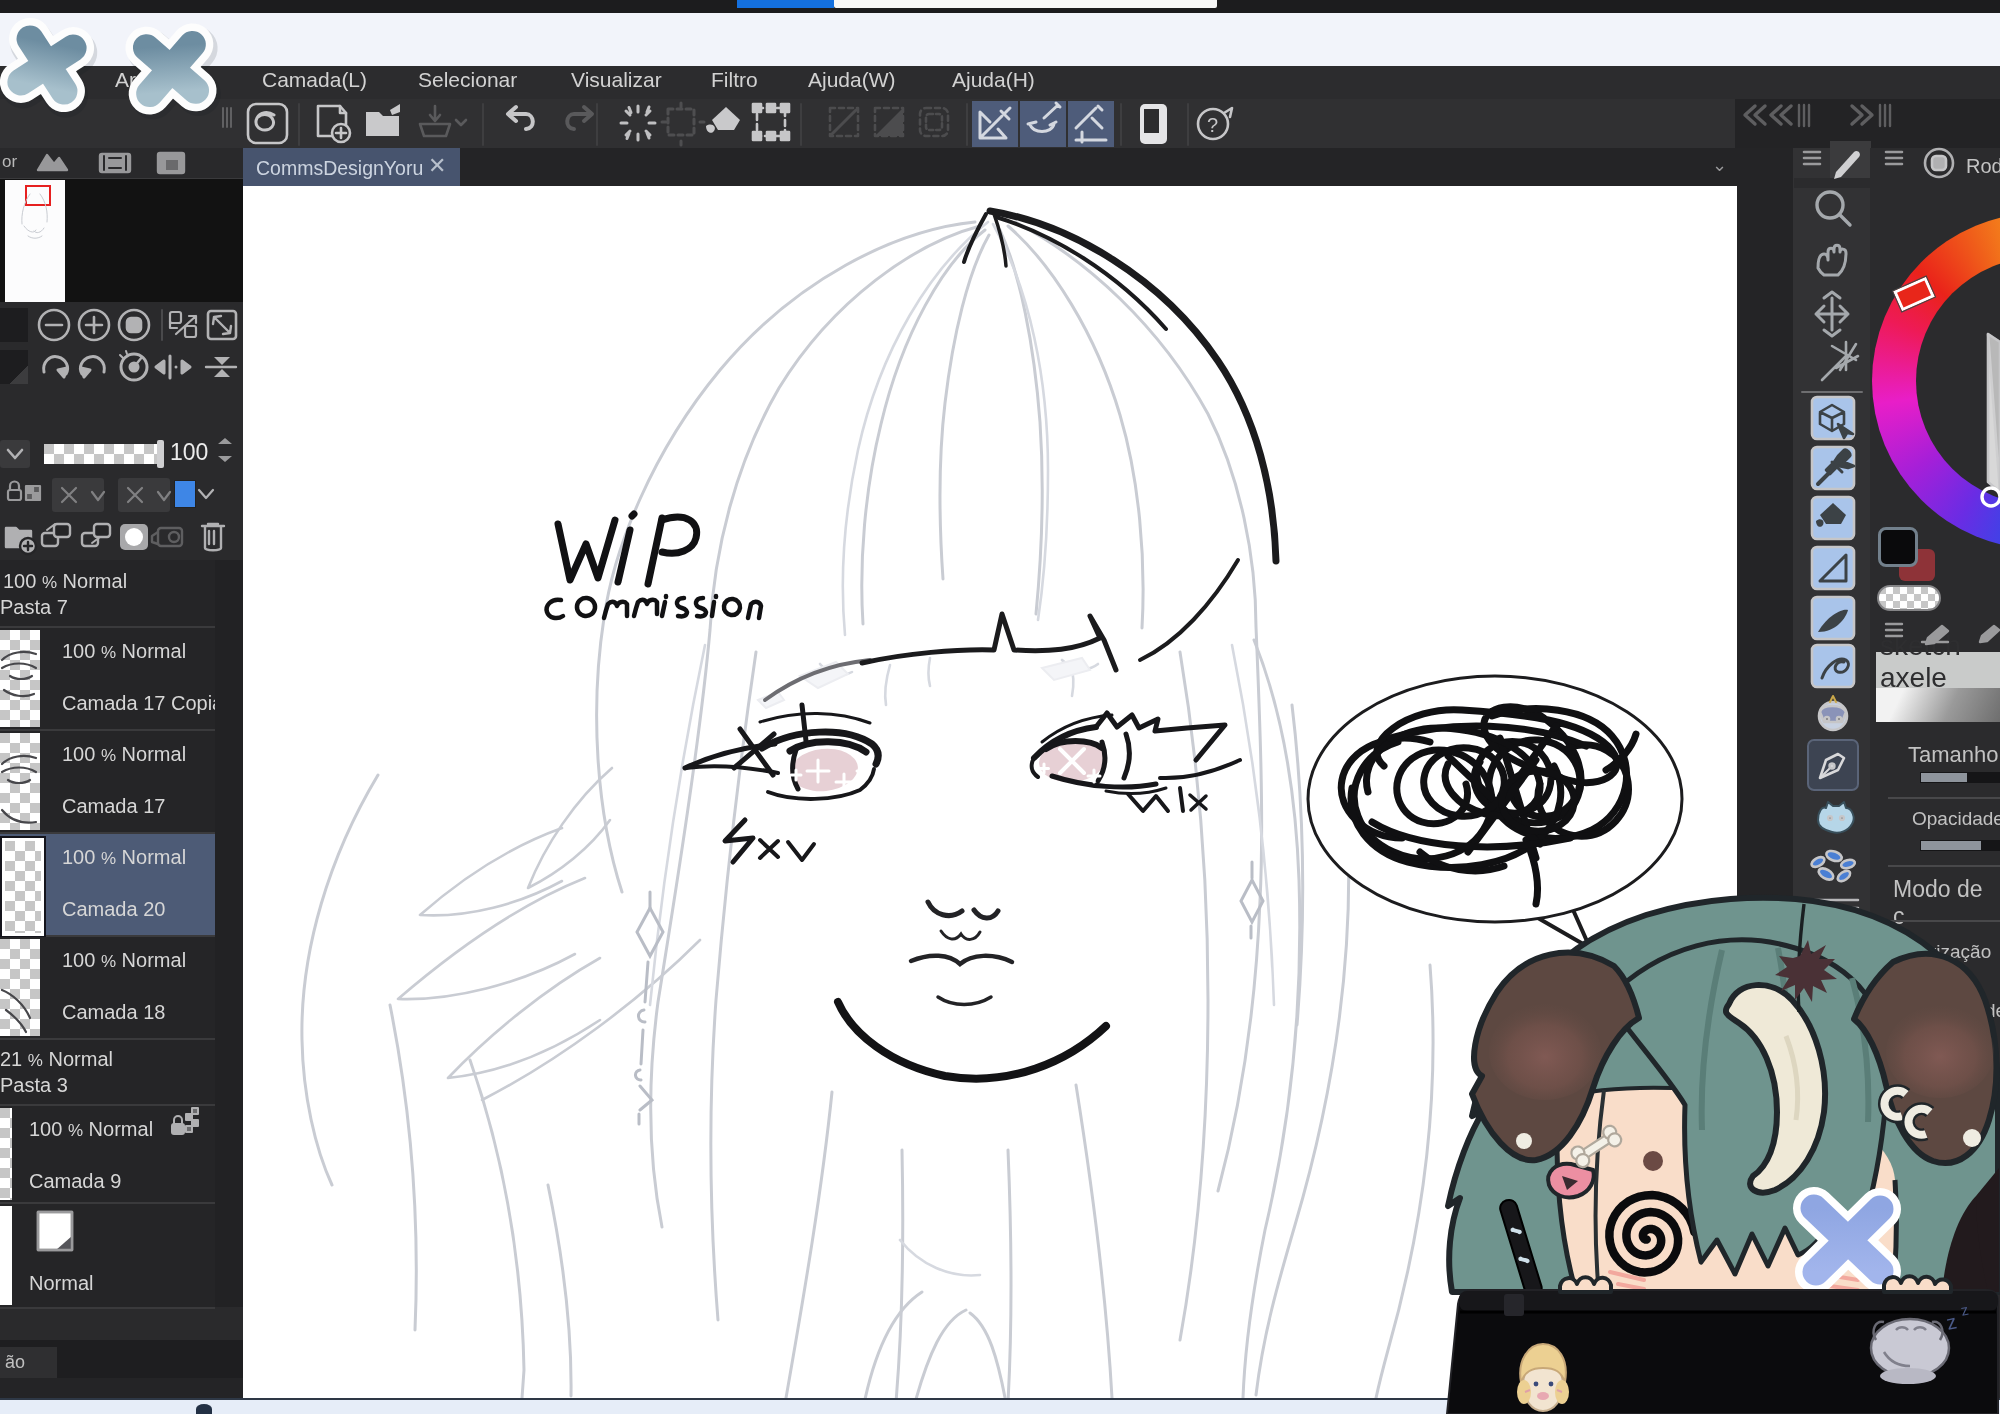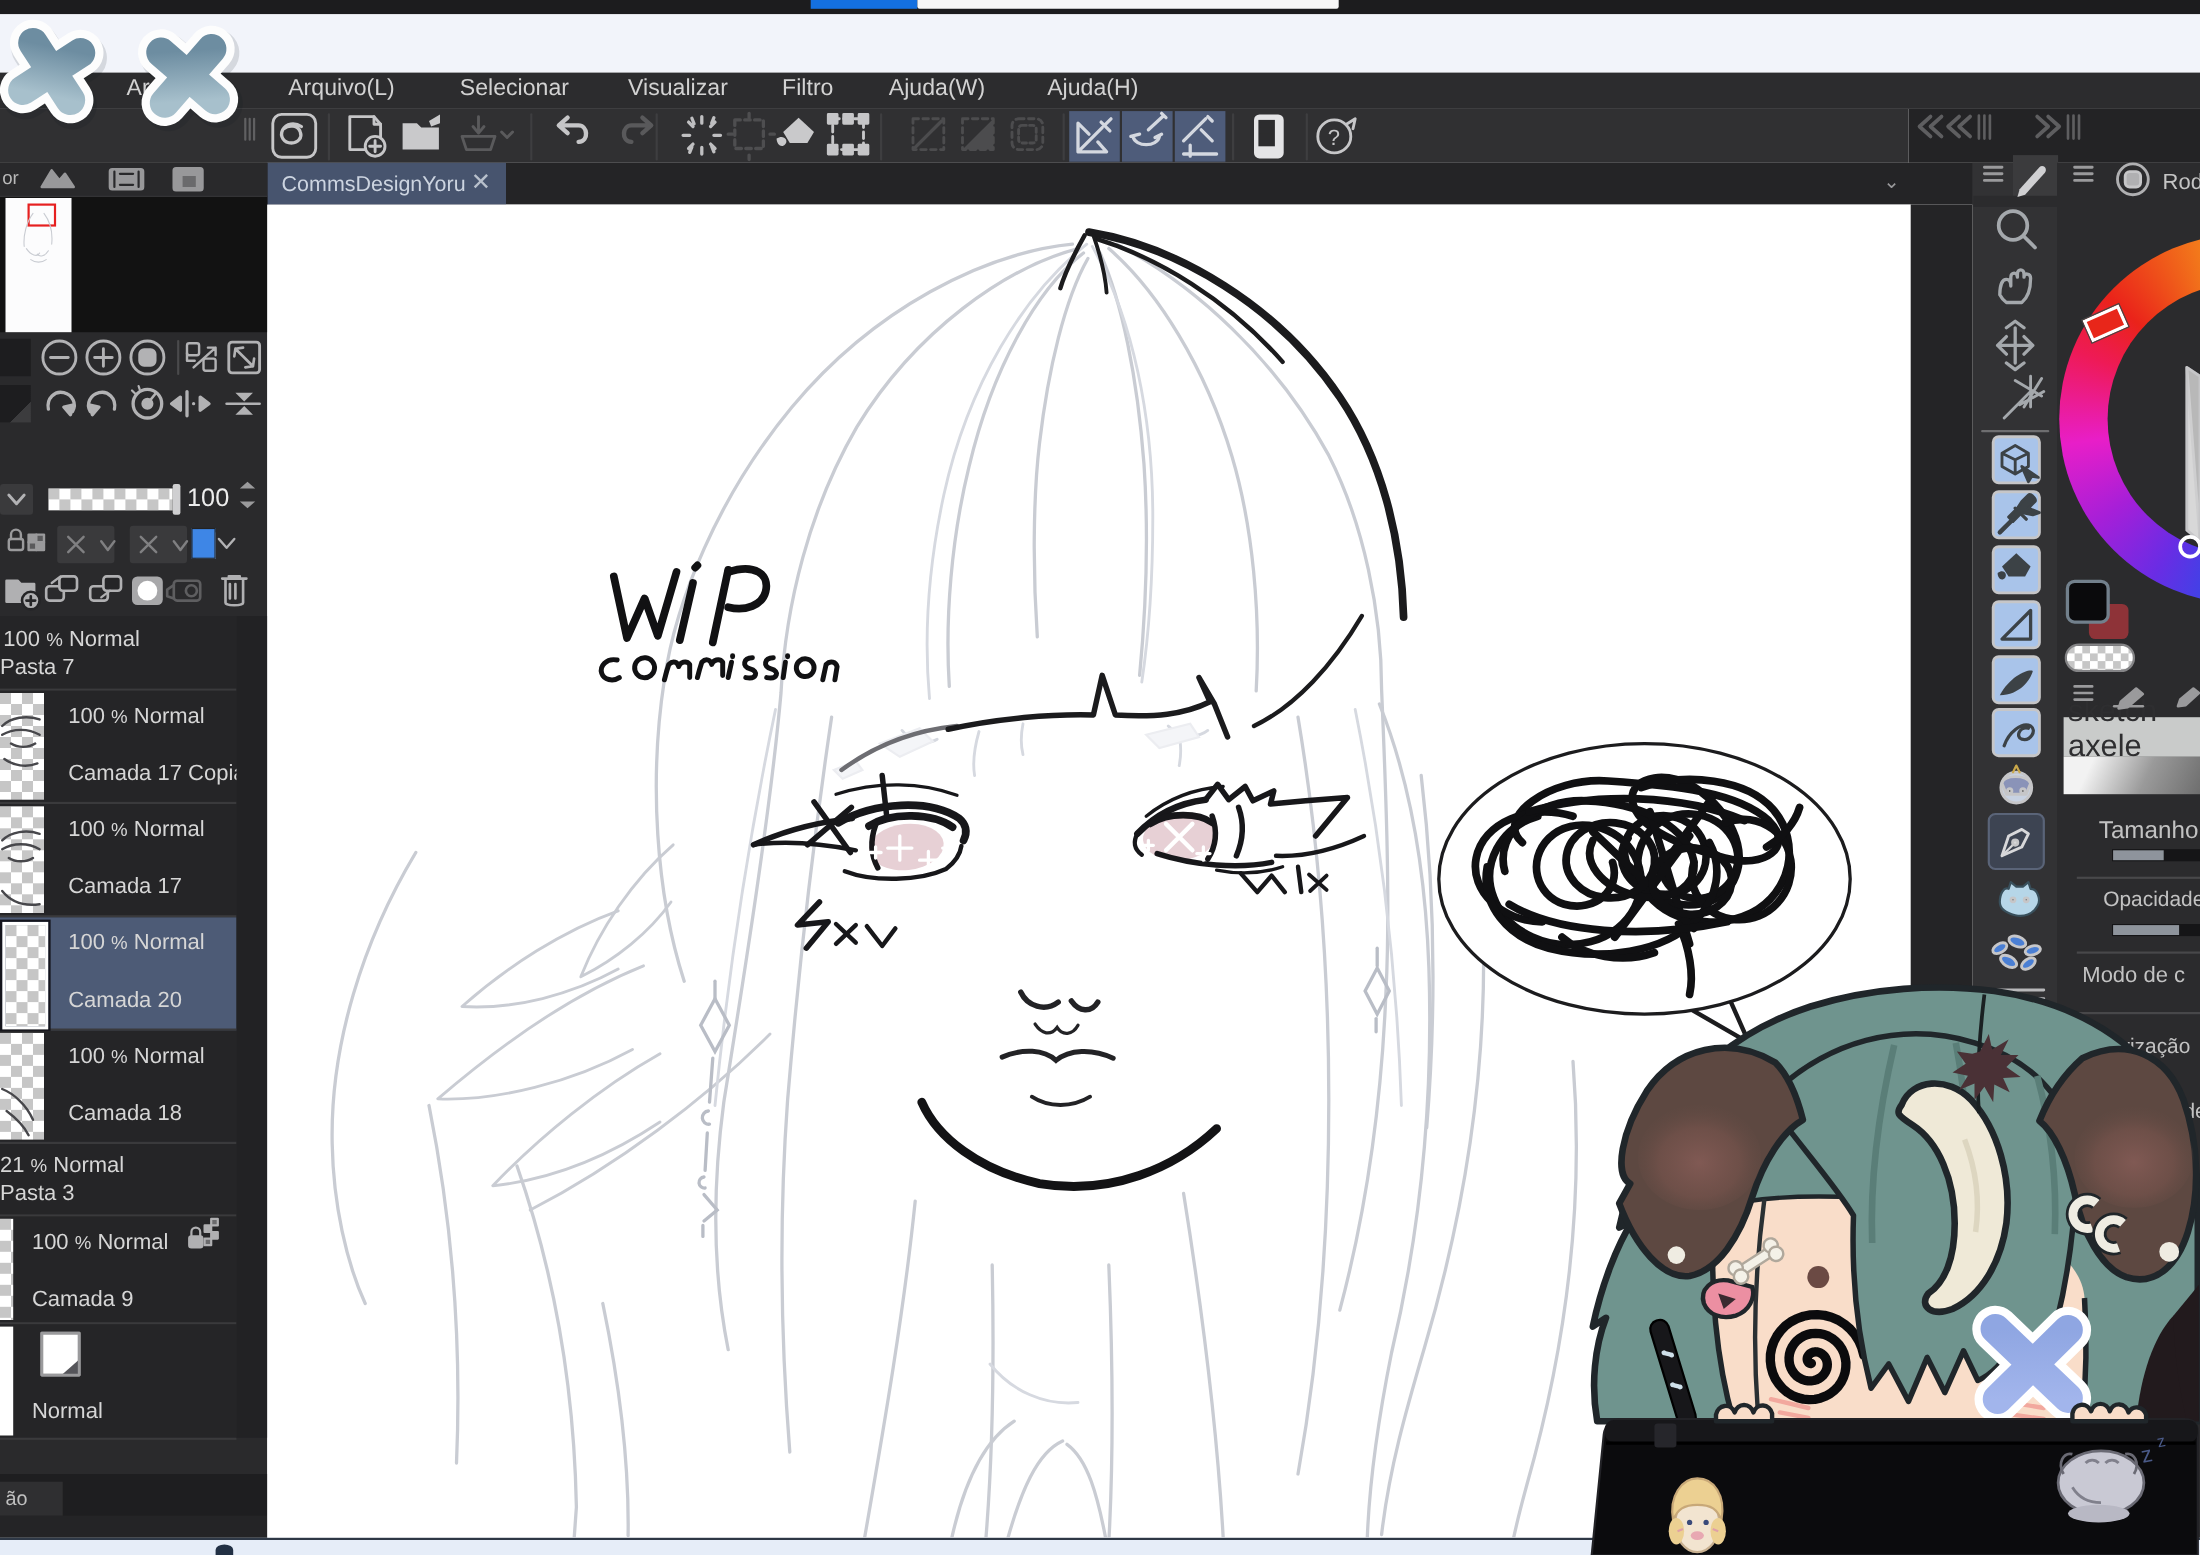--- a/index.html
+++ b/index.html
@@ -9,21 +9,21 @@
 </style></head>
 <body>
 
 <div class="a" style="left:0;top:0;width:2000px;height:13px;background:#1c1c1e"></div>
 <div class="a" style="left:737px;top:0;width:97px;height:8px;background:#1470e0"></div>
 <div class="a" style="left:834px;top:0;width:383px;height:8px;background:#f7f7f7;border-radius:0 0 2px 2px"></div>
 <div class="a" style="left:0;top:13px;width:2000px;height:53px;background:#f2f4fa"></div>
 
 <div class="a" style="left:0;top:66px;width:2000px;height:33px;background:#2c2c2e"></div>
 <div class="a mtx" style="left:115px">Arquivo</div>
-<div class="a mtx" style="left:262px">Arquivo(L)</div>
+<div class="a mtx" style="left:262px">Camada(L)</div>
 <div class="a mtx" style="left:418px">Selecionar</div>
 <div class="a mtx" style="left:571px">Visualizar</div>
 <div class="a mtx" style="left:711px">Filtro</div>
 <div class="a mtx" style="left:808px">Ajuda(W)</div>
 <div class="a mtx" style="left:952px">Ajuda(H)</div>
 
 <div class="a" style="left:0;top:99px;width:1735px;height:49px;background:#303032"></div>
 <div class="a" style="left:1735px;top:99px;width:265px;height:49px;background:#232325"></div>
 
 <div class="a" style="left:0;top:148px;width:2000px;height:38px;background:#242426"></div>
@@ -111,21 +111,21 @@
 <div class="a" style="left:1876px;top:688px;width:124px;height:34px;background:linear-gradient(115deg,#f2f2f2 20%,#9a9a9a 60%,#6e6e6e)"></div>
 
 <div class="a" style="left:1908px;top:742px;font-size:22px;color:#c2c2c2">Tamanho</div>
 <div class="a" style="left:1920px;top:772px;width:80px;height:11px;background:#151517"></div>
 <div class="a" style="left:1921px;top:773px;width:46px;height:9px;background:#8e949c"></div>
 <div class="a" style="left:1888px;top:797px;width:112px;height:2px;background:#48484a"></div>
 <div class="a" style="left:1912px;top:808px;font-size:19px;color:#c2c2c2">Opacidade</div>
 <div class="a" style="left:1920px;top:840px;width:80px;height:11px;background:#151517"></div>
 <div class="a" style="left:1921px;top:841px;width:60px;height:9px;background:#8e949c"></div>
 <div class="a" style="left:1888px;top:865px;width:112px;height:2px;background:#48484a"></div>
-<div class="a" style="left:1893px;top:876px;font-size:20px;color:#c2c2c2">Modo de c</div>
+<div class="a" style="left:1893px;top:876px;font-size:23px;color:#c2c2c2">Modo de c</div>
 <div class="a" style="left:1888px;top:920px;width:112px;height:2px;background:#48484a"></div>
 <div class="a" style="left:1893px;top:941px;font-size:19px;color:#c2c2c2">Suavização</div>
 <div class="a" style="left:1985px;top:1000px;font-size:19px;color:#c2c2c2">de</div>
 
 <div class="a" style="left:0;top:1398px;width:2000px;height:16px;background:#e6edf8;border-top:2px solid #2e3846;box-sizing:border-box"></div>
 <div class="a" style="left:196px;top:1404px;width:16px;height:10px;background:#223044;border-radius:50% 50% 0 0"></div>
 
 <svg class="a" style="left:0;top:0" width="2000" height="1414" viewBox="0 0 2000 1414">
 <g fill="none" stroke="#c6c6c8" stroke-width="2.6" stroke-linecap="round" stroke-linejoin="round">
 

